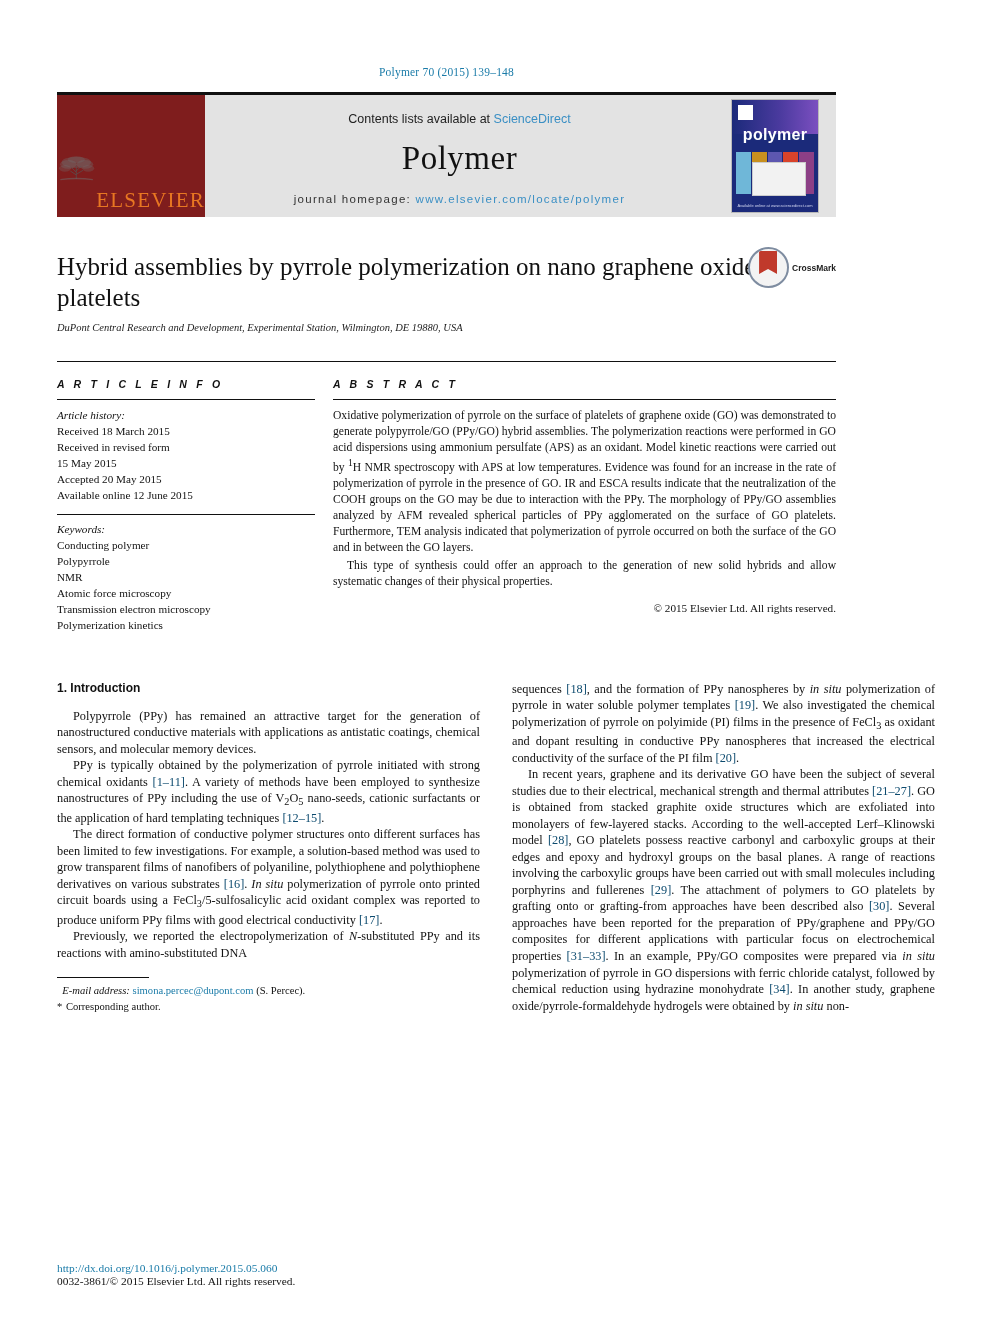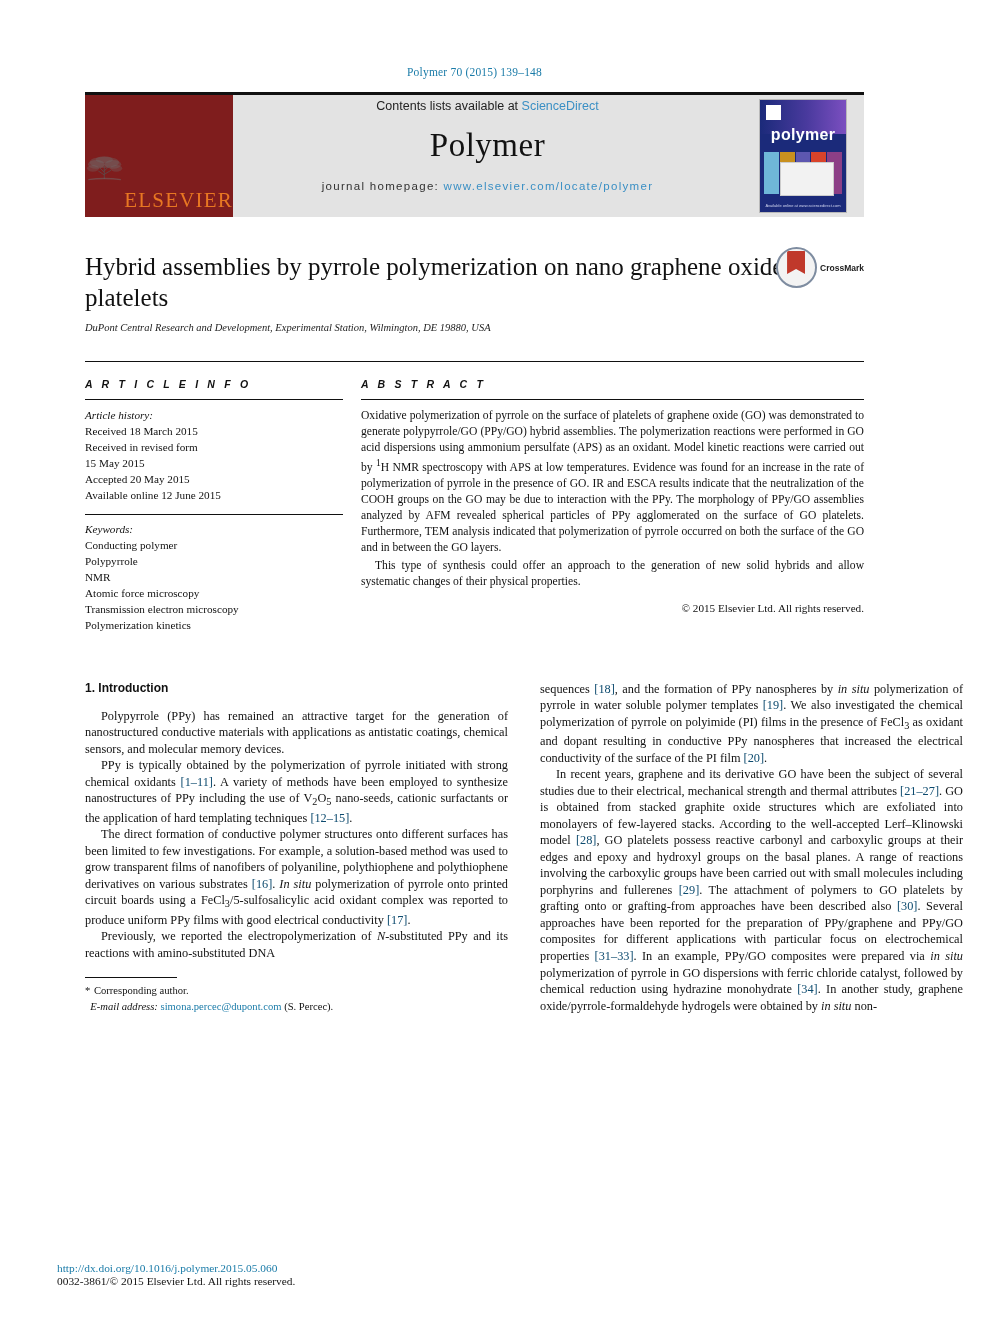--- a/index.html
+++ b/index.html
@@ -4,21 +4,21 @@
 <style>
   html, body { margin:0; padding:0; }
   body {
     width:992px; height:1323px;
     background:#ffffff;
     font-family:"Liberation Serif", serif;
     color:#000;
     position:relative;
     overflow:hidden;
   }
-  .page { position:relative; width:893px; height:1323px;padding-left:28px; }
+  .page { position:relative; width:893px; height:1323px; }
 
   
   .runhead {
     text-align:center;
     font-family:"Liberation Serif", serif;
     font-size:11.5px;
     color:#1a7ba8;
     padding-top:66px;
     letter-spacing:.2px;
   }
@@ -42,21 +42,21 @@
   .elsevier-word {
     font-family:"Liberation Serif", serif;
     font-size:21px; letter-spacing:1.2px;
     color:#e87722;
     line-height:1;
   }
   .mast-center {
     flex:1 1 auto;
     background:#e3e3e3;
     display:flex; flex-direction:column;
-    align-items:center; justify-content:flex-start;
+    align-items:center; justify-content:center;
     position:relative;
   }
   .contents-line {
     font-family:"Liberation Sans", sans-serif;
     font-size:12.5px; color:#222;
     margin-top:4px;
   }
   .contents-line a { color:#3a8fc4; text-decoration:none; }
   .journal-name {
     font-family:"Liberation Serif", serif;
@@ -339,26 +339,26 @@
 
       <p class="para"><span>PPy is typically obtained by the polymerization of pyrrole initiated with strong chemical oxidants </span><a class="ref" href="#">[1–11]</a><span>. A variety of methods have been employed to synthesize nanostructures of PPy including the use of V</span><sub>2</sub><span>O</span><sub>5</sub><span> nano-seeds, cationic surfactants or the application of hard templating techniques </span><a class="ref" href="#">[12–15]</a><span>.</span></p>
 
       <p class="para"><span>The direct formation of conductive polymer structures onto different surfaces has been limited to few investigations. For example, a solution-based method was used to grow transparent films of nanofibers of polyaniline, polythiophene and polythiophene derivatives on various substrates </span><a class="ref" href="#">[16]</a><span>. </span><span class="it">In situ</span><span> polymerization of pyrrole onto printed circuit boards using a FeCl</span><sub>3</sub><span>/5-sulfosalicylic acid oxidant complex was reported to produce uniform PPy films with good electrical conductivity </span><a class="ref" href="#">[17]</a><span>.</span></p>
 
       <p class="para"><span>Previously, we reported the electropolymerization of </span><span class="it">N</span><span>-substituted PPy and its reactions with amino-substituted DNA</span></p>
 
       <div class="footnote">
         <div class="fn-rule"></div>
         <div class="fn-line">
-          <span class="star">*</span><span> Corresponding author.</span>
-        </div>
-        <div class="fn-line">
           &nbsp;&nbsp;<span class="it">E-mail address:</span>
           <a href="#">simona.percec@dupont.com</a><span> (S. Percec).</span>
         </div>
+        <div class="fn-line">
+          <span class="star">*</span><span> Corresponding author.</span>
+        </div>
       </div>
     </div>
 
     <div class="bcol">
       <p class="para" style="text-indent:0"><span>sequences </span><a class="ref" href="#">[18]</a><span>, and the formation of PPy nanospheres by </span><span class="it">in situ</span><span> polymerization of pyrrole in water soluble polymer templates </span><a class="ref" href="#">[19]</a><span>. We also investigated the chemical polymerization of pyrrole on polyimide (PI) films in the presence of FeCl</span><sub>3</sub><span> as oxidant and dopant resulting in conductive PPy nanospheres that increased the electrical conductivity of the surface of the PI film </span><a class="ref" href="#">[20]</a><span>.</span></p>
 
       <p class="para"><span>In recent years, graphene and its derivative GO have been the subject of several studies due to their electrical, mechanical strength and thermal attributes </span><a class="ref" href="#">[21–27]</a><span>. GO is obtained from stacked graphite oxide structures which are exfoliated into monolayers of few-layered stacks. According to the well-accepted Lerf–Klinowski model </span><a class="ref" href="#">[28]</a><span>, GO platelets possess reactive carbonyl and carboxylic groups at their edges and epoxy and hydroxyl groups on the basal planes. A range of reactions involving the carboxylic groups have been carried out with small molecules including porphyrins and fullerenes </span><a class="ref" href="#">[29]</a><span>. The attachment of polymers to GO platelets by grafting onto or grafting-from approaches have been described also </span><a class="ref" href="#">[30]</a><span>. Several approaches have been reported for the preparation of PPy/graphene and PPy/GO composites for different applications with particular focus on electrochemical properties </span><a class="ref" href="#">[31–33]</a><span>. In an example, PPy/GO composites were prepared via </span><span class="it">in situ</span><span> polymerization of pyrrole in GO dispersions with ferric chloride catalyst, followed by chemical reduction using hydrazine monohydrate </span><a class="ref" href="#">[34]</a><span>. In another study, graphene oxide/pyrrole-formaldehyde hydrogels were obtained by </span><span class="it">in situ</span><span> non-</span></p>
     </div>
   </div>
 

